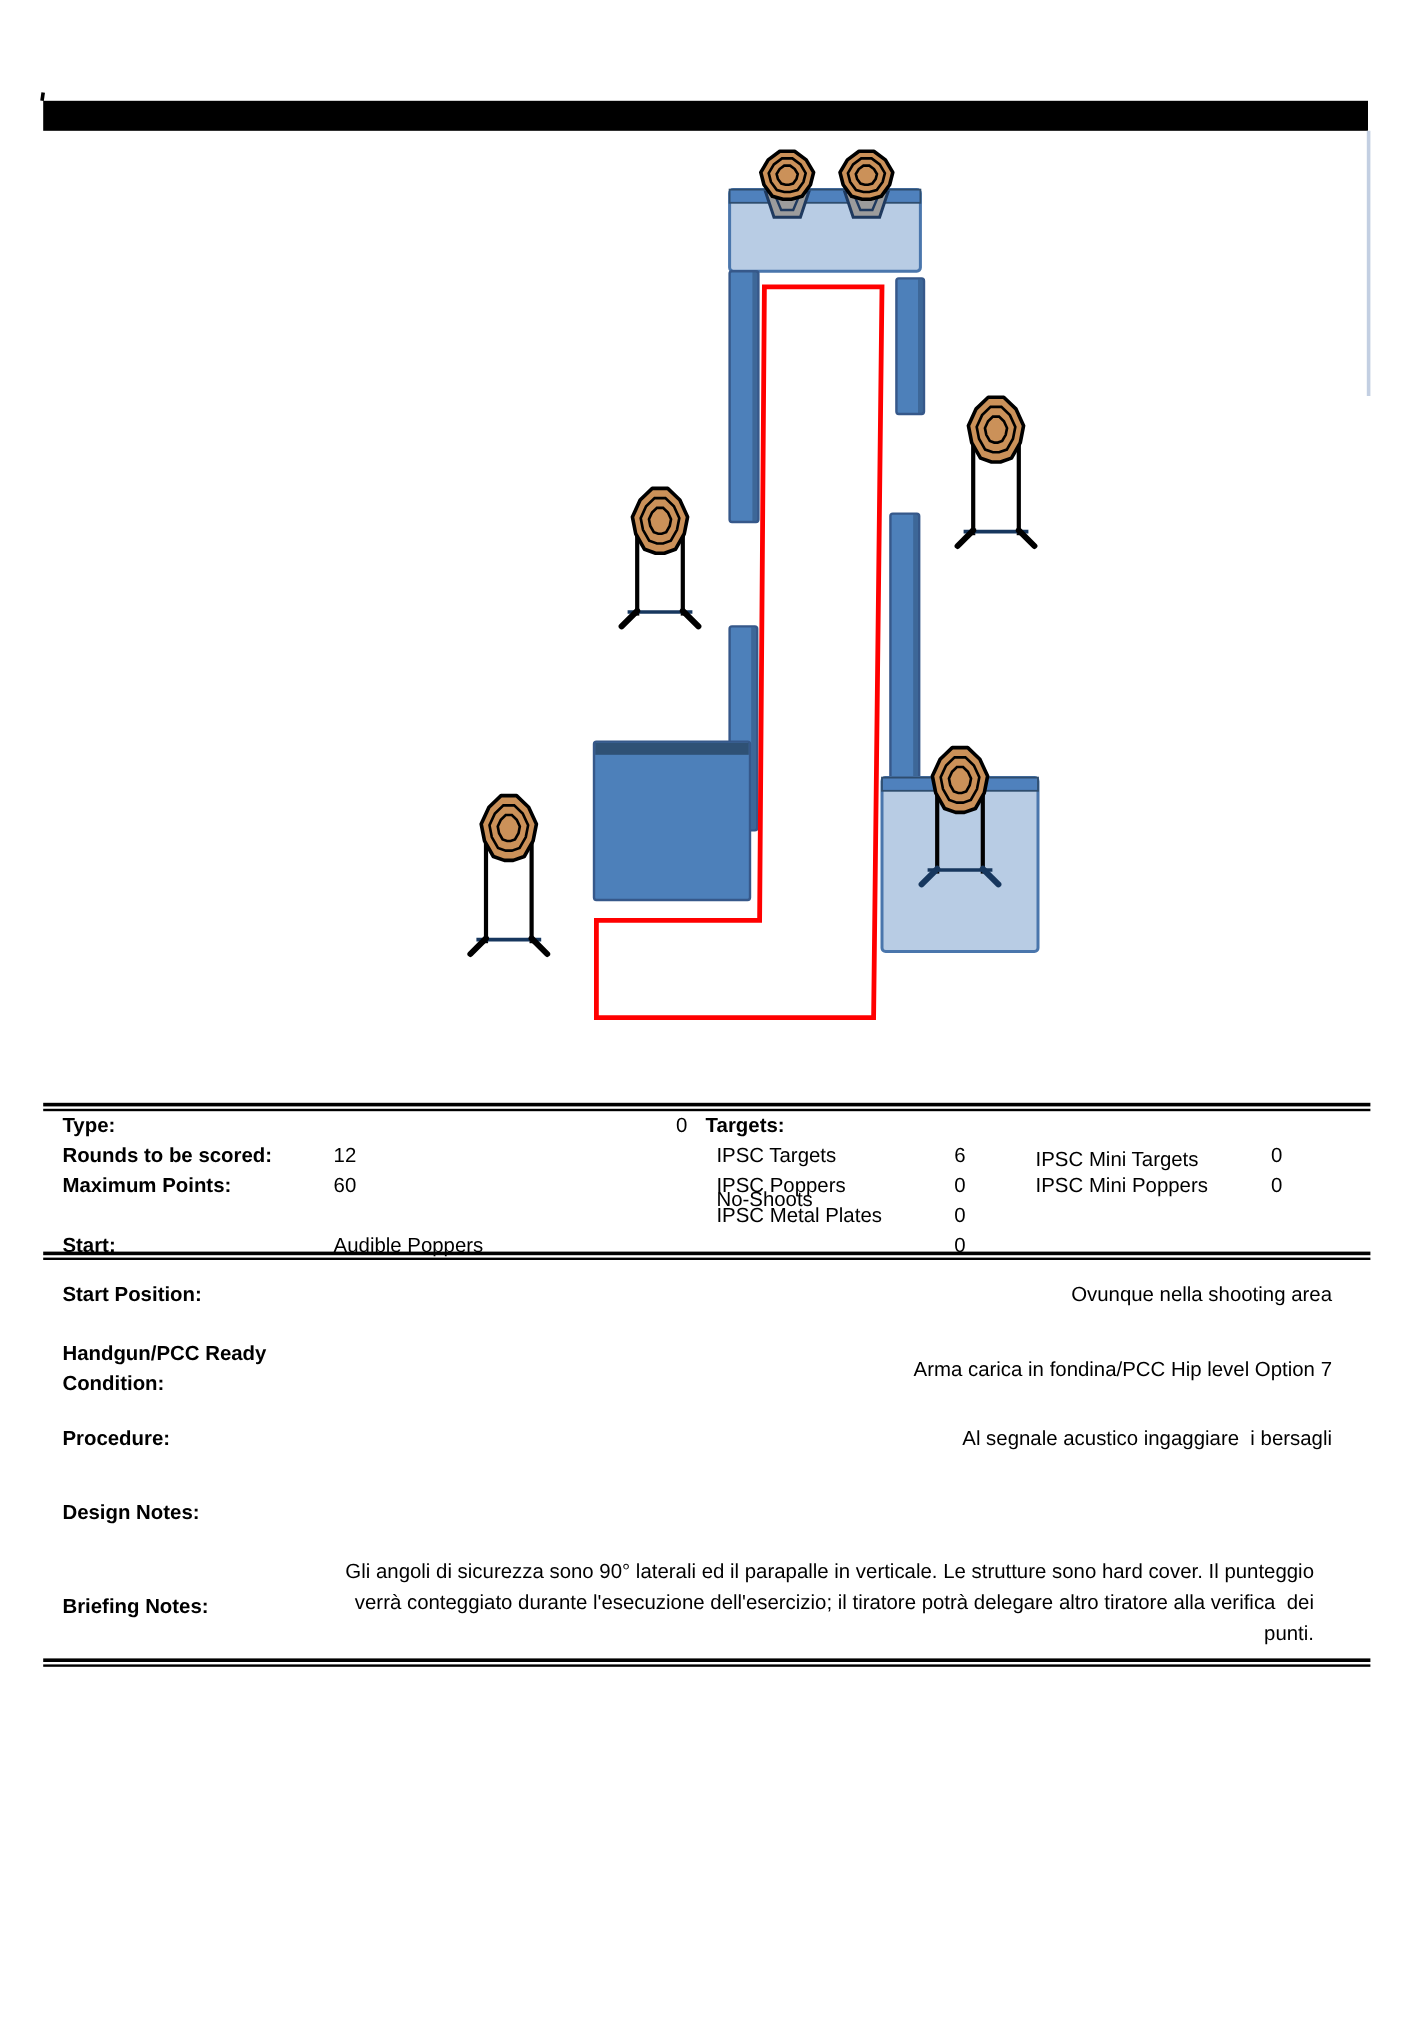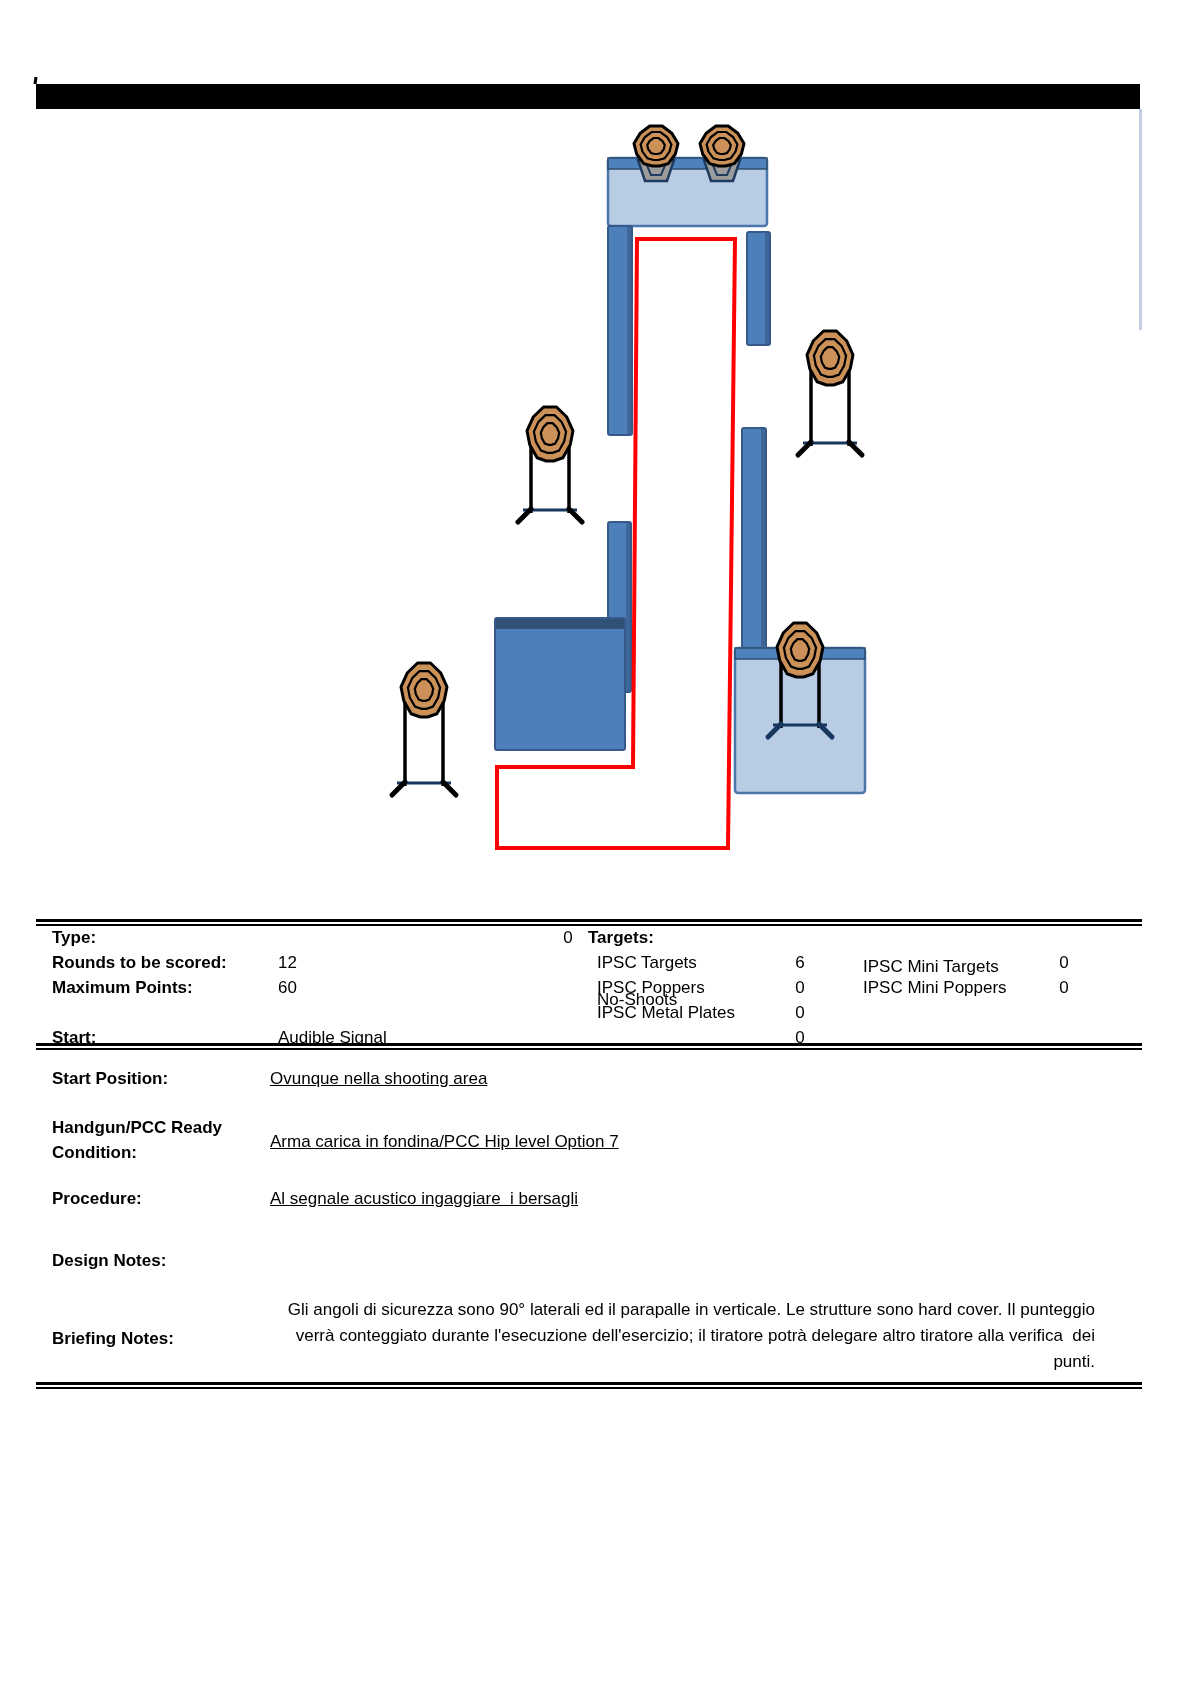--- a/index.html
+++ b/index.html
@@ -8,21 +8,21 @@
     background:#ffffff;
     position:relative;
     overflow:hidden;
     font-family:"Liberation Sans", sans-serif;
     color:#000;
   }
   .abs{position:absolute;}
   .txt{position:absolute;font-size:17px;line-height:22px;white-space:pre-wrap;}
   .lbl{font-weight:bold;}
   .num{width:24px;text-align:center;}
-  .centerval{left:270px;width:840px;text-align:left;text-decoration:underline;}
+  .centerval{left:270px;width:840px;text-align:right;}
   .dline{
     position:absolute;left:36px;width:1106px;height:2px;
     border-top:3px solid #000;border-bottom:2px solid #000;
   }
   #tick{left:34px;top:77px;width:3px;height:7px;background:#000;transform:rotate(8deg);}
   #header-bar{left:36px;top:84px;width:1104px;height:25px;background:#000;}
   #right-line{left:1139px;top:109px;width:3px;height:221px;background:#c3cfe2;}
   #diagram-svg{position:absolute;left:0;top:0;}
 </style>
 </head>
@@ -137,21 +137,21 @@
 <div class="txt" style="left:278px;top:977px">60</div>
 <div class="txt" style="left:597px;top:977px">IPSC Poppers</div>
 <div class="txt num" style="left:788px;top:977px">0</div>
 <div class="txt" style="left:863px;top:977px">IPSC Mini Poppers</div>
 <div class="txt num" style="left:1052px;top:977px">0</div>
 
 <div class="txt" style="left:597px;top:1002px">IPSC Metal Plates</div>
 <div class="txt num" style="left:788px;top:1002px">0</div>
 
 <div class="txt lbl" style="left:52px;top:1027px">Start:</div>
-<div class="txt" style="left:278px;top:1027px">Audible Signal</div>
+<div class="txt" style="left:278px;top:1027px">Audible Poppers</div>
 <div class="txt" style="left:597px;top:989px">No-Shoots</div>
 <div class="txt num" style="left:788px;top:1027px">0</div>
 
 <div class="txt lbl" style="left:52px;top:1068px">Start Position:</div>
 <div class="txt centerval" style="top:1068px">Ovunque nella shooting area</div>
 
 <div class="txt lbl" style="left:52px;top:1115px;width:185px;line-height:25px">Handgun/PCC Ready Condition:</div>
 <div class="txt centerval" style="top:1131px">Arma carica in fondina/PCC Hip level Option 7</div>
 
 <div class="txt lbl" style="left:52px;top:1188px">Procedure:</div>

